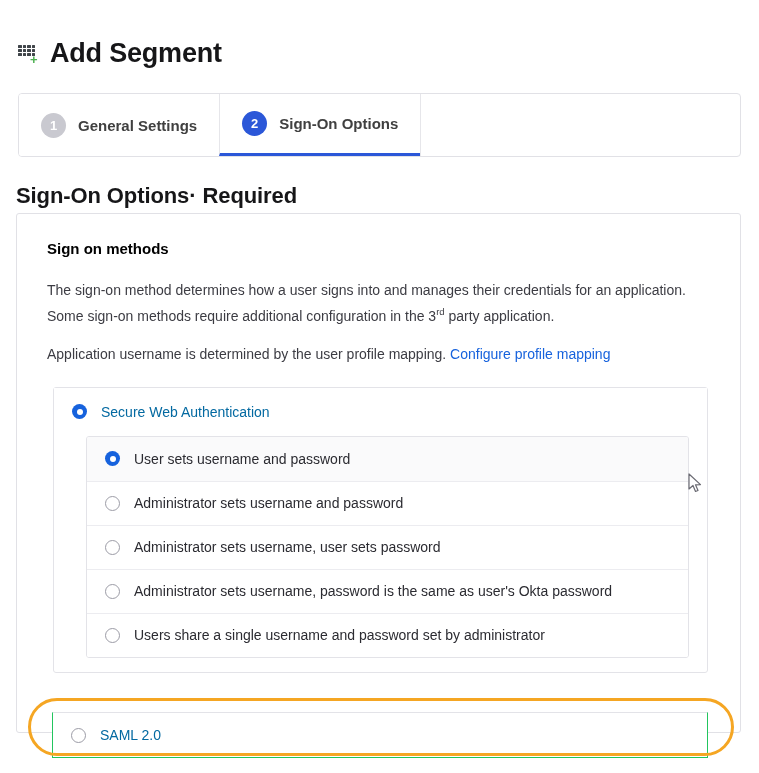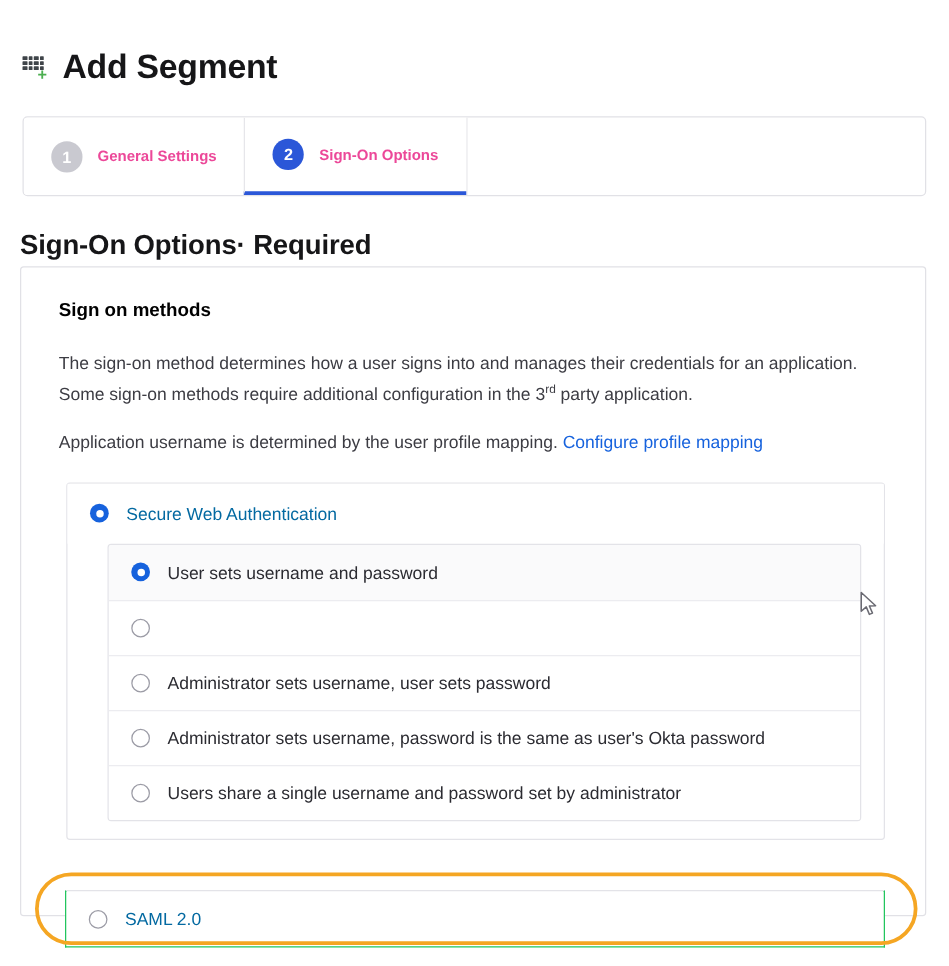--- a/index.html
+++ b/index.html
@@ -98,23 +98,23 @@
     font-size: 13px;
     font-weight: 700;
     color: #fff;
     background: #c9c9d0;
     flex: 0 0 auto;
   }
   .tab.active .tab-num {
     background: #2b57d8;
   }
   .tab-label {
-    font-size: 12px;
-    font-weight: 700;
-    color: #ec4899;
+    font-size: 15px;
+    font-weight: 700;
+    color: #404040;
   }
   .tab-spacer {
     flex: 1 1 auto;
     border-left: 1px solid #e6e6ea;
   }
 
   
   .section-heading {
     margin: 26px 0 4px 16px;
     font-size: 22px;
@@ -341,20 +341,21 @@
       <span class="opt-label">Secure Web Authentication</span>
     </div>
 
     <div class="sub-list">
       <div class="sub-row selected">
         <span class="radio checked"></span>
         <span class="sub-label">User sets username and password</span>
       </div>
       <div class="sub-row">
         <span class="radio"></span>
+        <span class="sub-label">Administrator sets username and password</span>
       </div>
       <div class="sub-row">
         <span class="radio"></span>
         <span class="sub-label">Administrator sets username, user sets password</span>
       </div>
       <div class="sub-row">
         <span class="radio"></span>
         <span class="sub-label">Administrator sets username, password is the same as user's Okta password</span>
       </div>
       <div class="sub-row">

